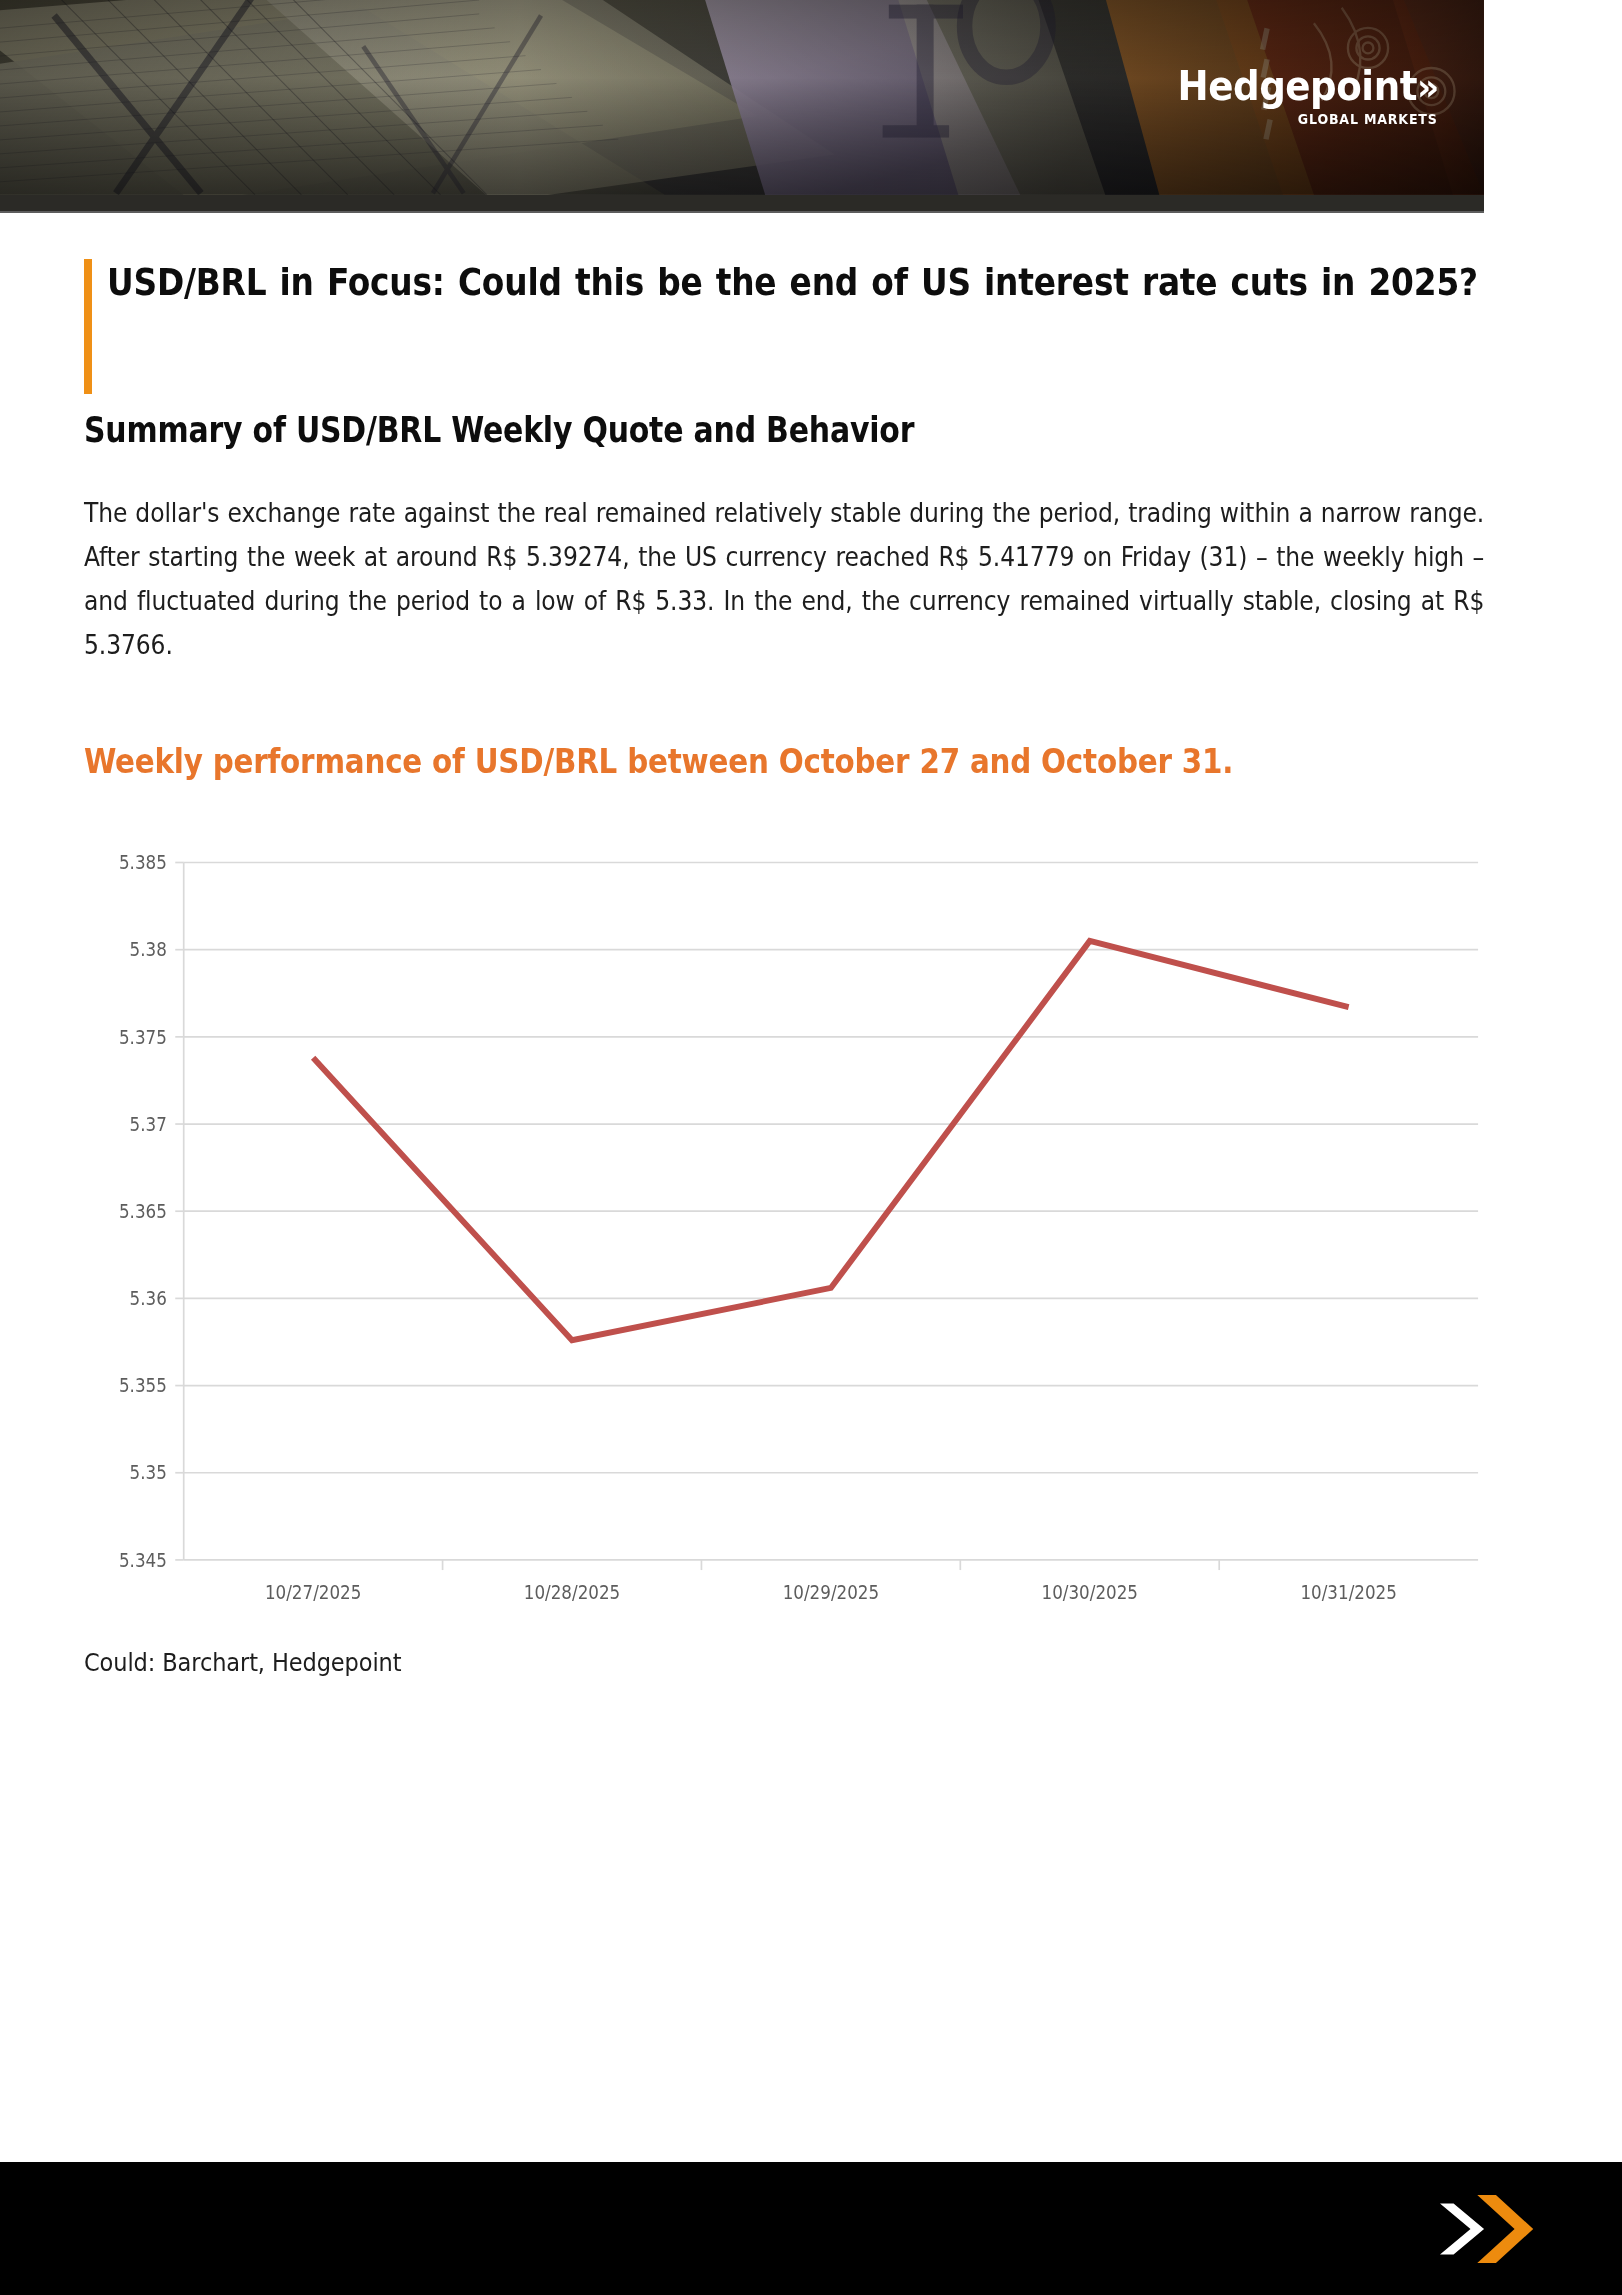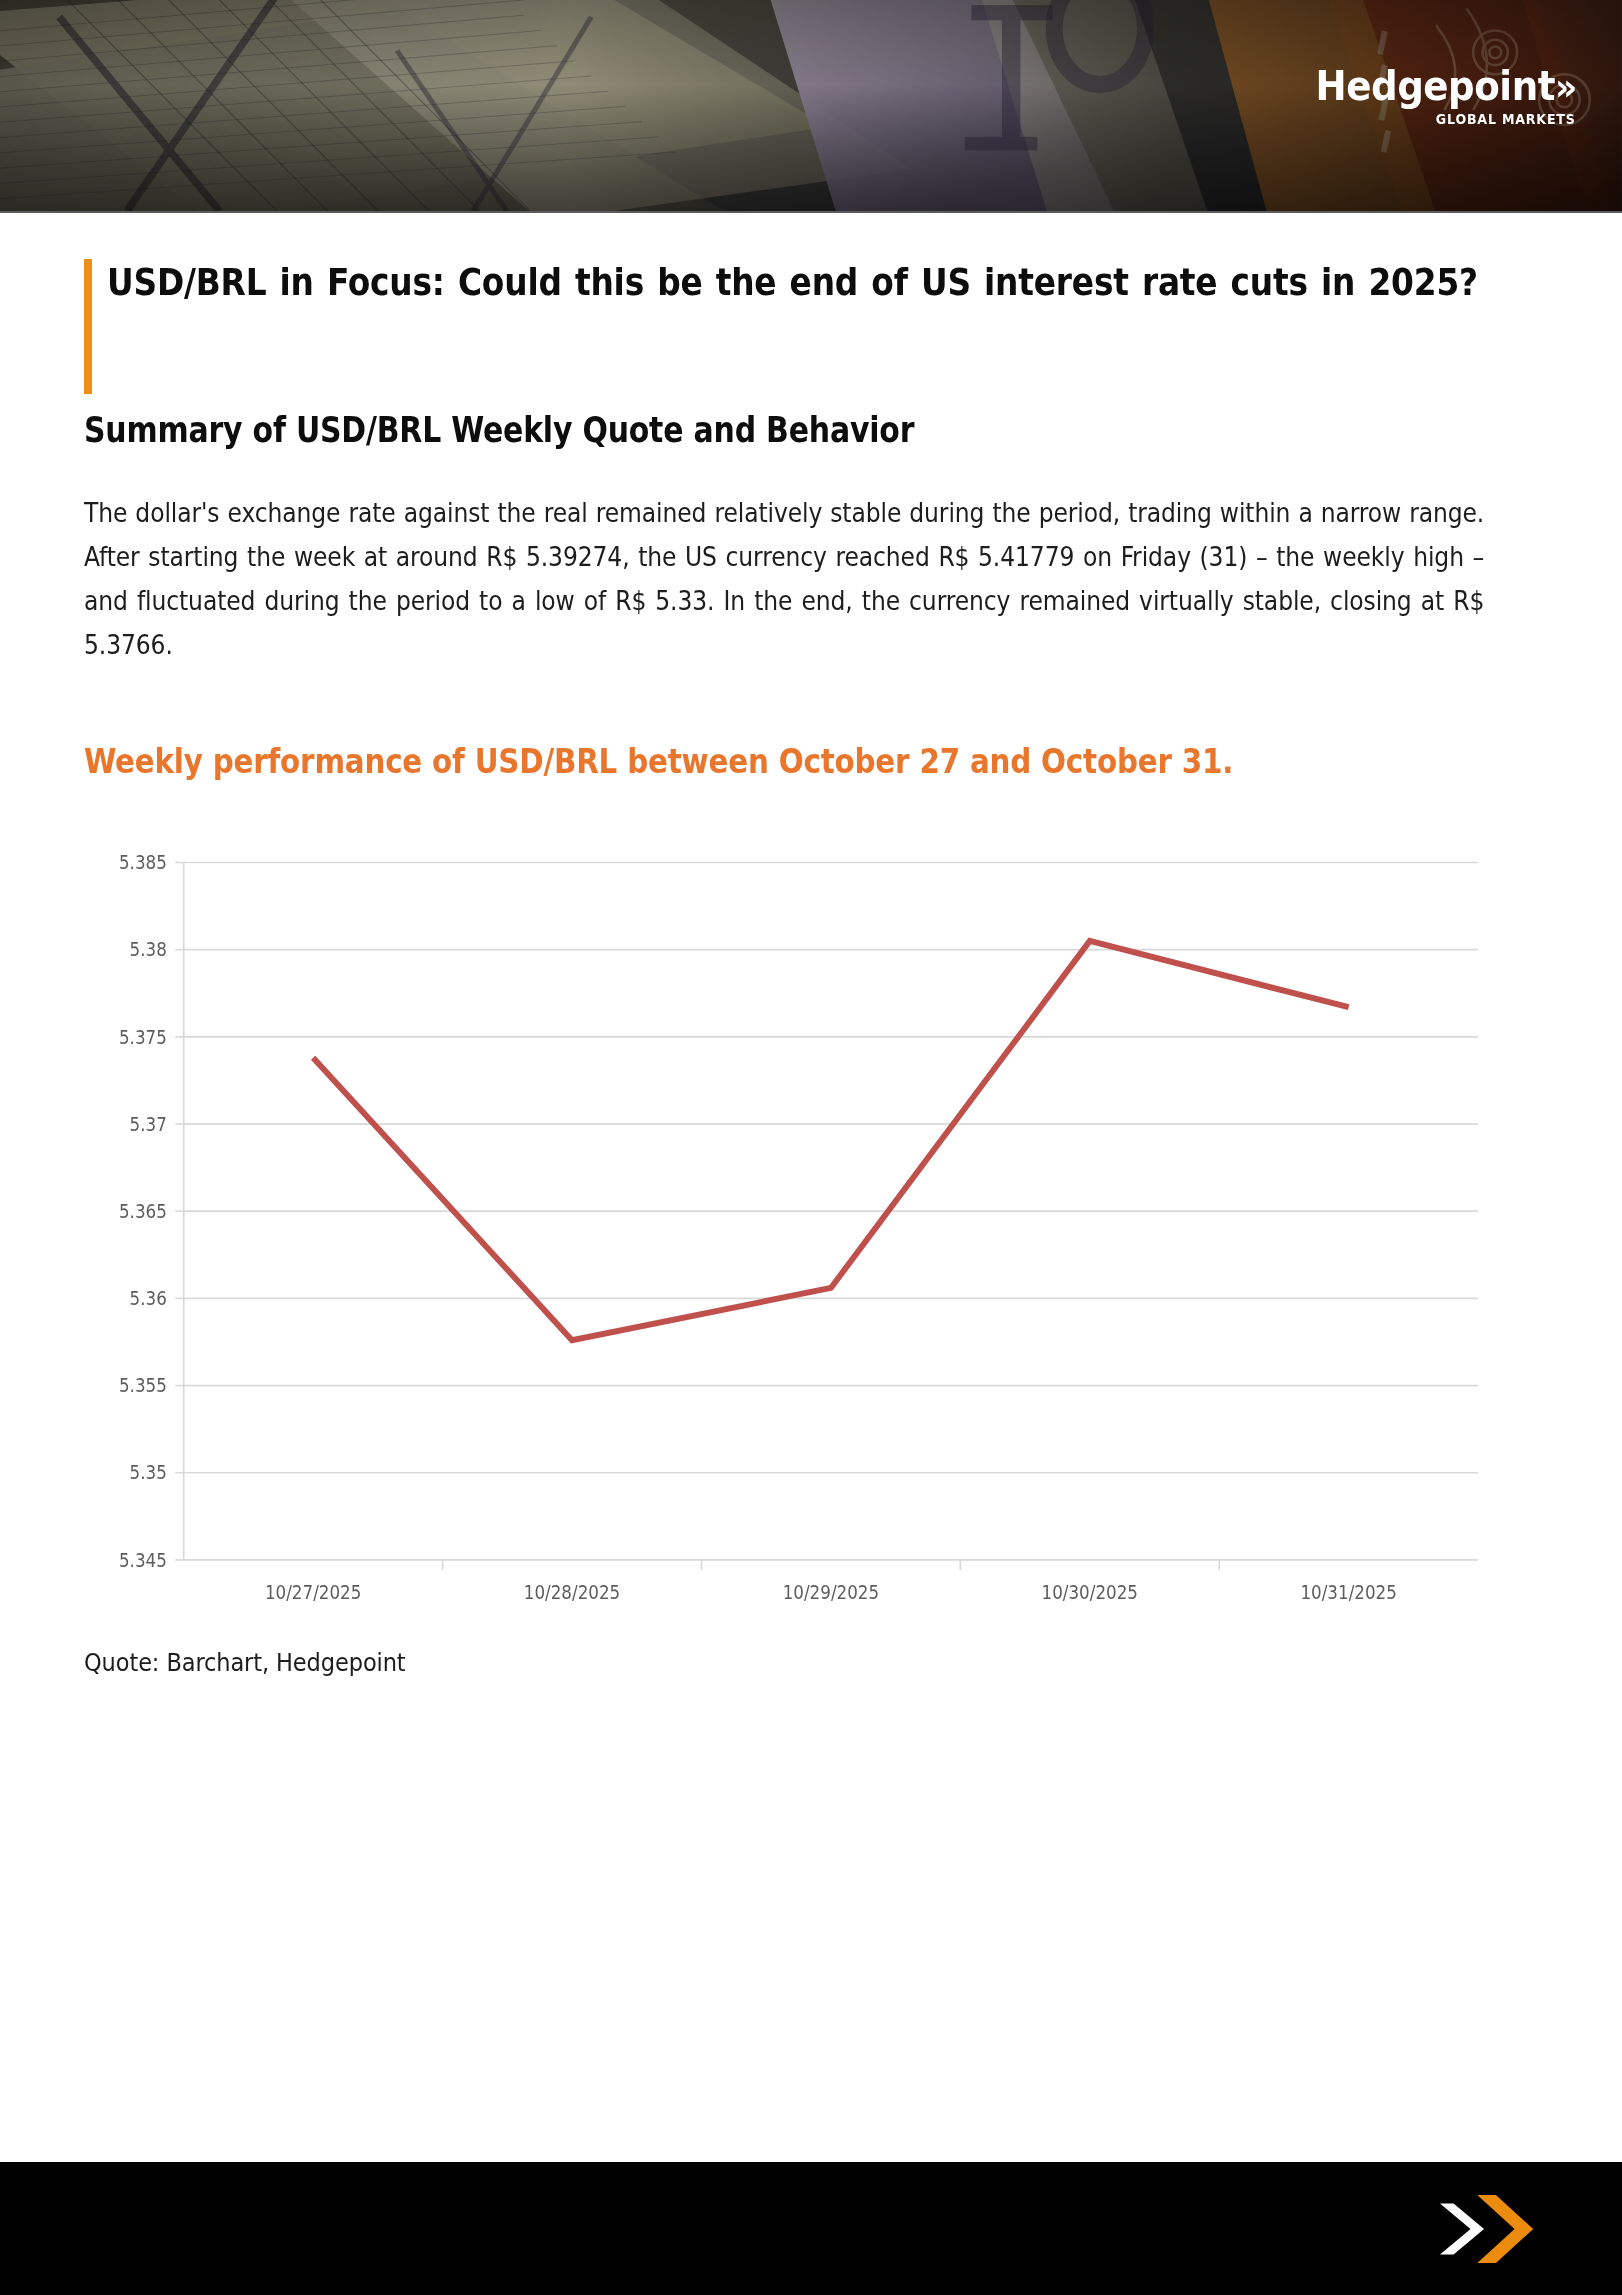--- a/index.html
+++ b/index.html
@@ -14,21 +14,21 @@
     position: relative;
     width: 1622px;
     height: 2295px;
     background: #ffffff;
     overflow: hidden;
   }
 
   
   .banner {
     position: relative;
-    width: 1622px;
+    width: 1484px;
     height: 213px;
     overflow: hidden;
     background: #2b2a26;
   }
   .banner-art { position: absolute; inset: 0; }
 
   .banner-logo {
     position: absolute;
     right: 46px;
     top: 66px;
@@ -368,21 +368,21 @@
             <text x="271.2" y="888" text-anchor="middle" class="xtick-label">10/27/2025</text>
             <text x="577.5999999999999" y="888" text-anchor="middle" class="xtick-label">10/28/2025</text>
             <text x="884" y="888" text-anchor="middle" class="xtick-label">10/29/2025</text>
             <text x="1190.3999999999999" y="888" text-anchor="middle" class="xtick-label">10/30/2025</text>
             <text x="1496.8" y="888" text-anchor="middle" class="xtick-label">10/31/2025</text>
             <polyline points="271.2,247.2799999999927 577.5999999999999,581.8100000000013 884,519.859999999999 1190.3999999999999,108.92500000000348 1496.8,187.39500000000385" fill="none" stroke="#bf504c" stroke-width="7" stroke-linejoin="miter" stroke-linecap="butt"></polyline>
           </g>
       </svg>
     </div>
 
-    <div class="source-note">Quote: Barchart, Hedgepoint</div>
+    <div class="source-note">Could: Barchart, Hedgepoint</div>
   </div>
 
   <div class="footer">
     <svg class="footer-logo" width="100" height="68" viewBox="0 0 118 80">
       <polygon points="0,10 16,10 52,40 16,70 0,70 36,40" fill="#ffffff"></polygon>
       <polygon points="44,0 66,0 110,40 66,80 44,80 88,40" fill="#ed8b0e"></polygon>
     </svg>
   </div>
 
 </div>

